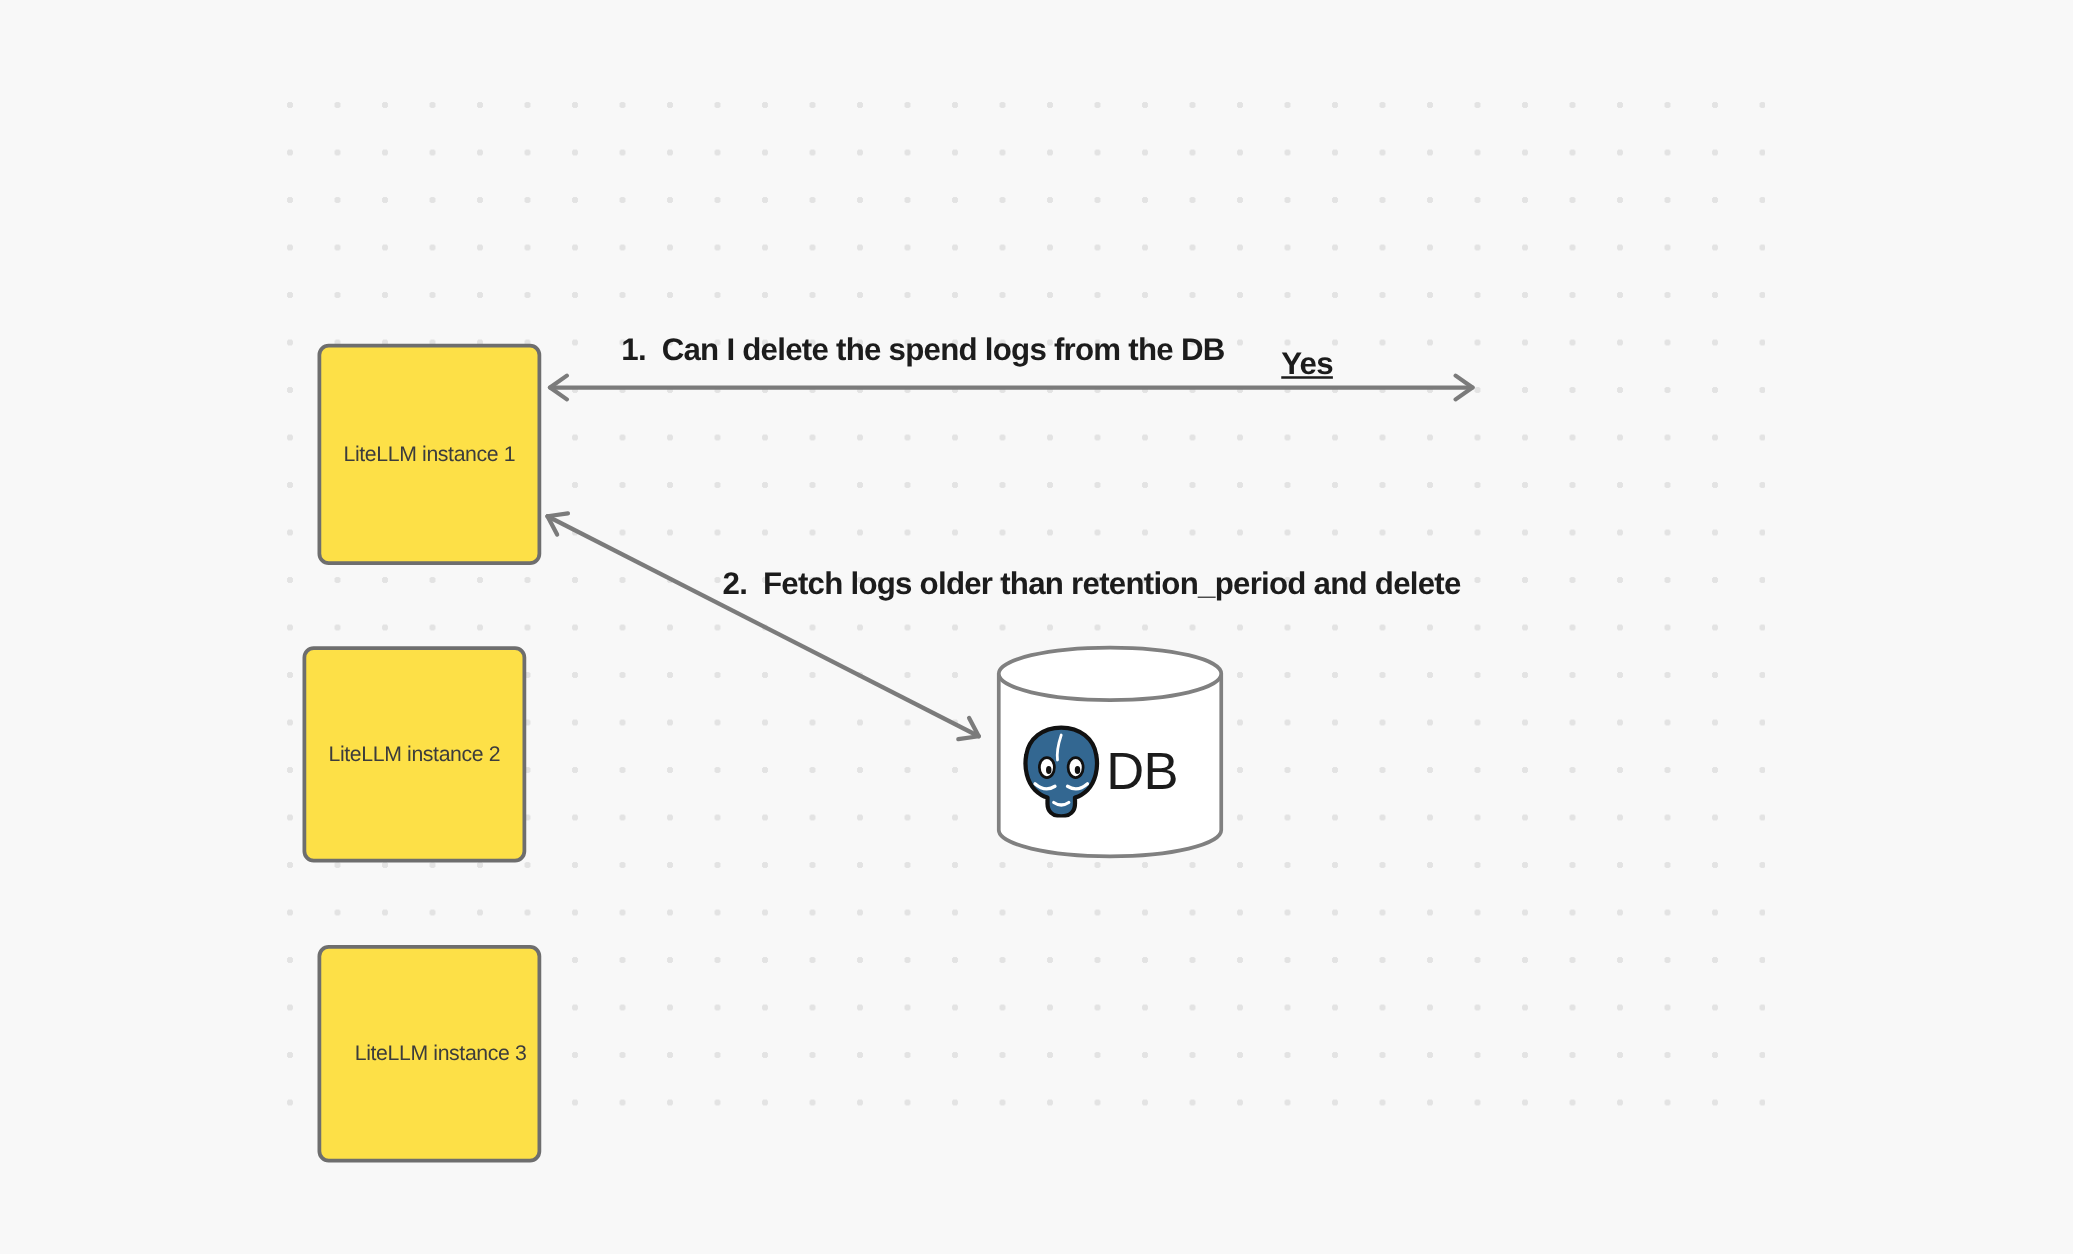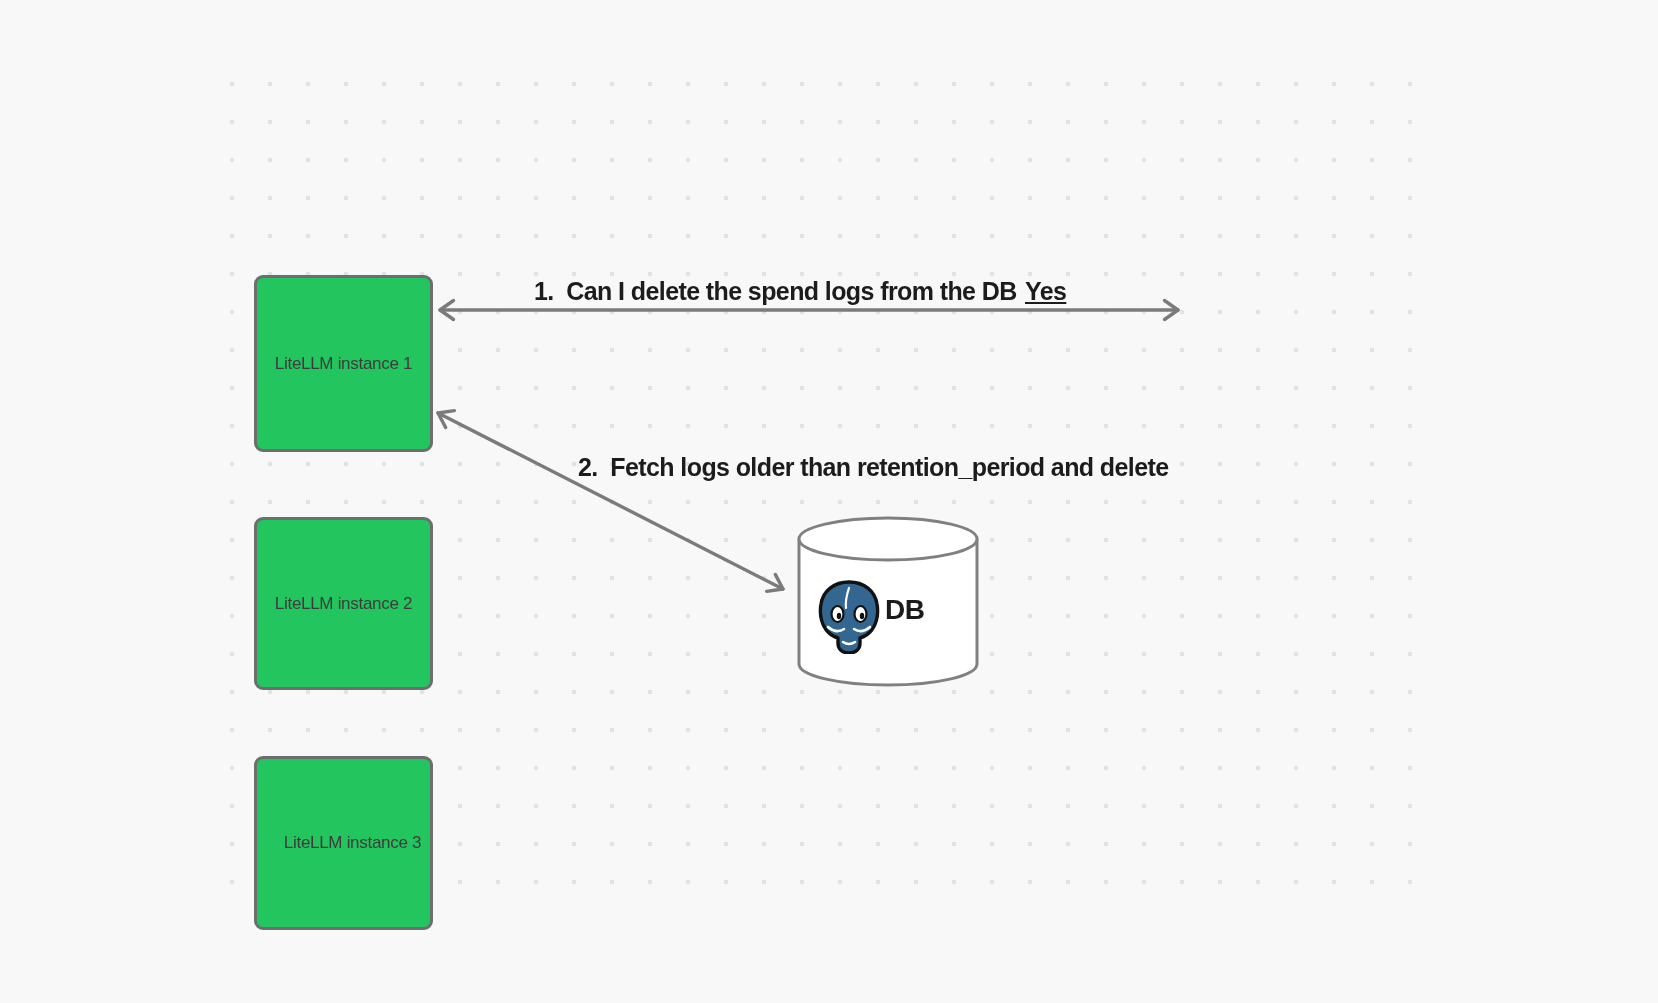--- a/index.html
+++ b/index.html
@@ -8,21 +8,21 @@
     background:#f8f8f8;
     font-family:"Liberation Sans", sans-serif;
   }
   .dot-grid{
     position:absolute;left:213px;top:65px;width:1199px;height:820px;
     background-image:radial-gradient(circle,#e3e3e3 2.4px,rgba(0,0,0,0) 2.6px);
     background-size:38px 38px;background-position:0 0;
   }
   .arrow-layer{position:absolute;left:0;top:0;width:1658px;height:1003px;pointer-events:none;}
   .node-box{
-    position:absolute;background:#22c55e;border:3px solid #6e6e6e;border-radius:9px;
+    position:absolute;background:#fde047;border:3px solid #6e6e6e;border-radius:9px;
     display:flex;align-items:center;justify-content:center;box-sizing:border-box;
   }
   .node-box .node-label{
     font-size:17px;color:#3c3c3c;letter-spacing:-0.3px;white-space:pre;
   }
   .msg-label{
     position:absolute;font-size:25px;font-weight:700;color:#1c1c1c;
     letter-spacing:-0.6px;white-space:pre;line-height:1;
   }
   .redis-node{
@@ -32,49 +32,49 @@
   }
   .redis-node svg{margin-top:36px;}
   .redis-wordmark{
     font-size:49px;font-weight:700;color:#636363;line-height:1;
     letter-spacing:-1px;margin-top:0px;
   }
   .db-node{position:absolute;left:797px;top:516px;width:182px;height:173px;}
   .db-node .cyl{position:absolute;left:0;top:0;}
   .pg-icon{position:absolute;left:18px;top:64px;}
   .db-label{
-    position:absolute;left:88px;top:80px;font-size:28px;font-weight:700;
+    position:absolute;left:88px;top:80px;font-size:42px;font-weight:400;
     color:#1b1b1b;line-height:1;letter-spacing:-0.5px;text-align:center;
   }
 </style>
 </head>
 <body>
 
 <div id="stage">
 
   <div class="dot-grid"></div>
 
   <svg class="arrow-layer" viewBox="0 0 1658 1003" xmlns="http://www.w3.org/2000/svg">
     <defs>
       <marker id="chev" viewBox="0 0 24 24" refX="19.5" refY="12" markerWidth="24" markerHeight="24" markerUnits="userSpaceOnUse" orient="auto-start-reverse">
         <path d="M6,2.5 L19.5,12 L6,21.5" fill="none" stroke="#7b7b7b" stroke-width="3.4" stroke-linecap="round" stroke-linejoin="round"></path>
       </marker>
     </defs>
     <line x1="440" y1="310" x2="1178" y2="310" stroke="#7b7b7b" stroke-width="3.4" stroke-linecap="round" marker-start="url(#chev)" marker-end="url(#chev)"></line>
     <line x1="438" y1="413" x2="783" y2="589" stroke="#7b7b7b" stroke-width="3.4" stroke-linecap="round" marker-start="url(#chev)" marker-end="url(#chev)"></line>
   </svg>
 
-  <div class="msg-label" style="left:497px;top:279px;margin-left:37px;">1.  Can I delete the spend logs from the DB</div>
+  <div class="msg-label" style="left:497px;top:268px;">1.  Can I delete the spend logs from the DB</div>
   <div class="msg-label" style="left:1025px;top:279px;text-decoration:underline;">Yes</div>
   <div class="msg-label" style="left:578px;top:455px;">2.  Fetch logs older than retention_period and delete</div>
 
   <div class="node-box" style="left:254px;top:275px;width:179px;height:177px;">
     <span class="node-label">LiteLLM instance 1</span>
   </div>
-  <div class="node-box" style="left:254px;top:517px;width:179px;height:173px;">
+  <div class="node-box" style="left:242px;top:517px;width:179px;height:173px;">
     <span class="node-label">LiteLLM instance 2</span>
   </div>
   <div class="node-box" style="left:254px;top:756px;width:179px;height:174px;padding-left:18px;">
     <span class="node-label">LiteLLM instance 3</span>
   </div>
 
 
   <div class="db-node">
     <svg class="cyl" width="182" height="173" viewBox="0 0 182 173" xmlns="http://www.w3.org/2000/svg">
       <path d="M2,23 L2,148 A89,21 0 0 0 180,148 L180,23" fill="#ffffff" stroke="#808080" stroke-width="3"></path>

